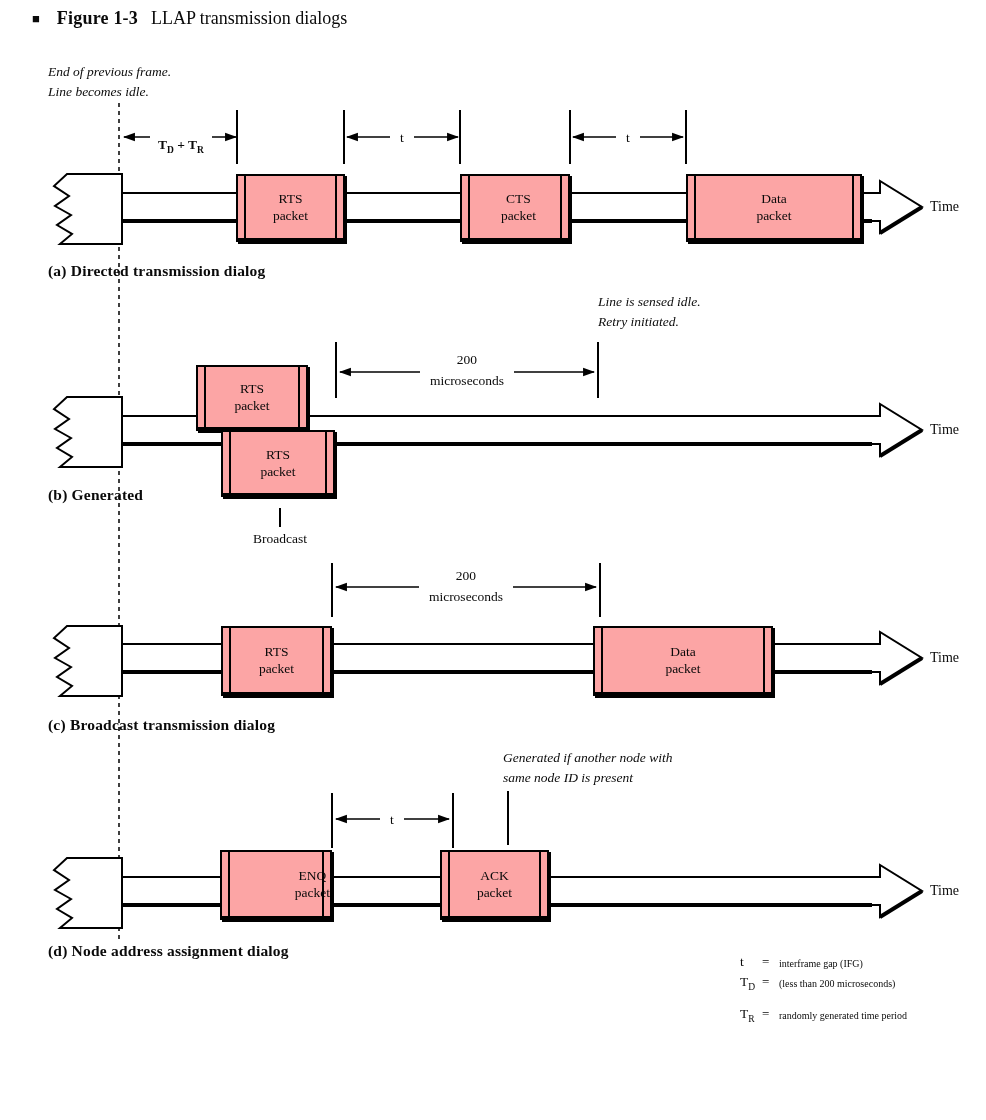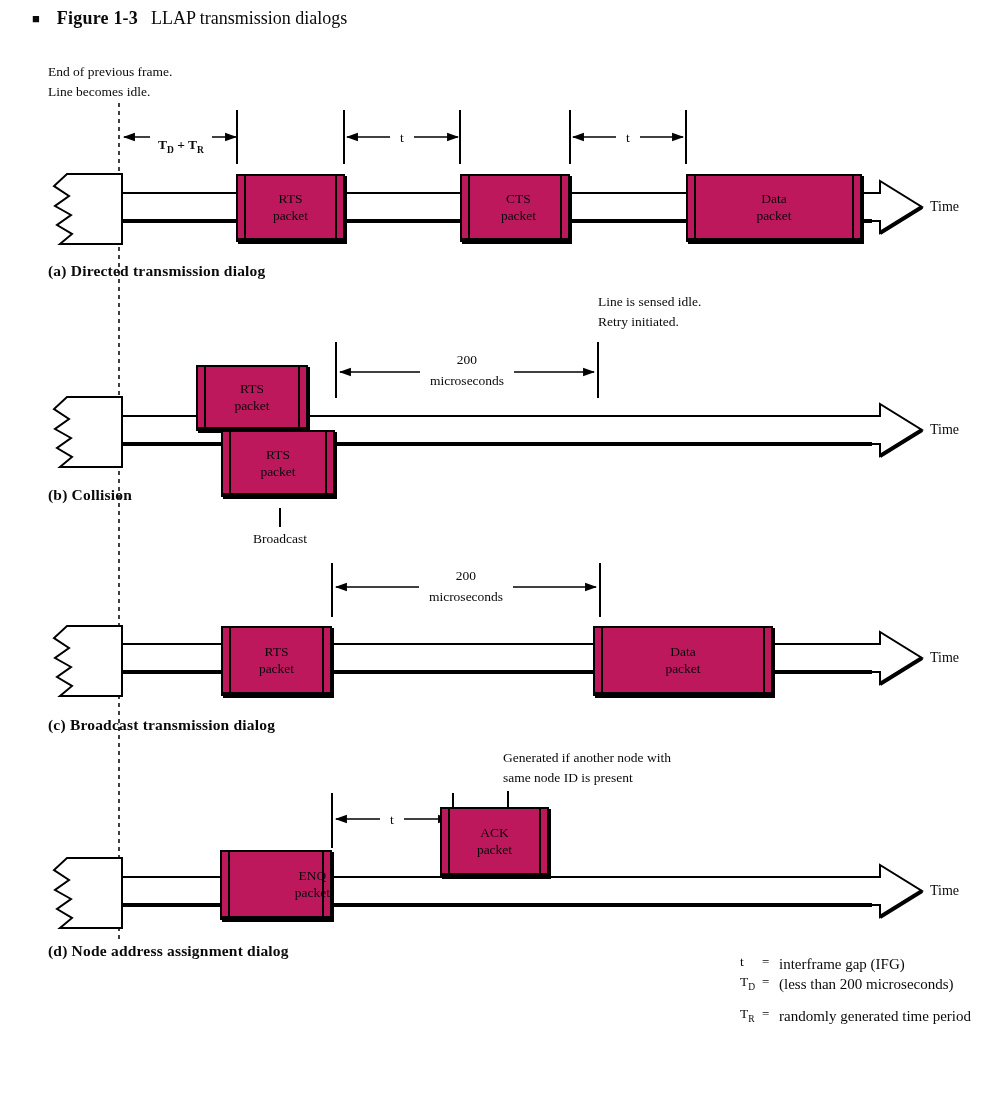--- a/index.html
+++ b/index.html
@@ -4,42 +4,42 @@
 <style>
   html,body{margin:0;padding:0;background:#fff;}
   .page{
     position:relative;width:986px;height:1120px;background:#fff;overflow:hidden;
     font-family:"Liberation Serif","DejaVu Serif",serif;color:#0a0a0a;
   }
   .gfx{position:absolute;left:0;top:0;}
   .fig-title{position:absolute;left:32px;top:8px;display:flex;align-items:center;font-size:18px;}
   .fig-bullet{font-size:13px;margin-right:17px;line-height:1;}
   .fig-label{font-weight:bold;margin-right:13px;letter-spacing:.2px;}
-  .note{position:absolute;font-size:13.5px;line-height:19.5px;white-space:pre-line;}
+  .note{position:absolute;font-size:13.5px;line-height:19.5px;white-space:pre-line;font-style:italic;}
   .section-label{position:absolute;left:48px;font-weight:bold;font-size:15.5px;letter-spacing:.2px;}
   .packet{
-    position:absolute;box-sizing:border-box;background:#be185d;
+    position:absolute;box-sizing:border-box;background:#fca5a5;
     border:2px solid #000;border-bottom-width:4px;box-shadow:2px 2px 0 #000;
     display:flex;align-items:center;justify-content:center;text-align:center;
   }
   .packet::before,.packet::after{content:"";position:absolute;top:0;bottom:0;width:2px;background:#000;}
   .packet::before{left:6px;}
   .packet::after{right:6px;}
   .packet-label{white-space:pre-line;font-size:13.5px;line-height:17px;}
   .dim-label{
     position:absolute;transform:translate(-50%,-50%);
     font-size:13.5px;line-height:21px;white-space:pre-line;text-align:center;background:transparent;
   }
   .dim-label sub,.legend-sym sub{font-size:9.5px;}
   .time-label{position:absolute;left:930px;font-size:14px;}
   .collision-label{position:absolute;transform:translateX(-50%);font-size:13.5px;}
   .legend-row{position:absolute;left:740px;display:flex;align-items:flex-start;}
   .legend-sym{width:22px;flex:none;font-size:13.5px;}
   .legend-eq{width:17px;flex:none;font-size:13px;}
-  .legend-def{font-size:15px;line-height:20px;white-space:pre-line;}
+  .legend-def{font-size:10px;line-height:20px;white-space:pre-line;}
 </style>
 </head>
 <body>
 
 <div class="page">
 
   <svg class="gfx" width="986" height="1120" viewBox="0 0 986 1120">
     <defs>
       <marker id="arw" markerWidth="12" markerHeight="10" refX="10" refY="4" orient="auto" markerUnits="userSpaceOnUse" viewBox="0 0 11 8">
         <path d="M0,0 L11,4 L0,8 Z" fill="#000"></path>
@@ -153,41 +153,41 @@
 Retry initiated.</div>
   <div class="packet" style="left:196px;top:365px;width:112px;height:66px;">
     <span class="packet-label">RTS
 packet</span>
   </div>
   <div class="packet" style="left:221px;top:430px;width:114px;height:67px;">
     <span class="packet-label">RTS
 packet</span>
   </div>
   <div class="time-label" style="top:422px;">Time</div>
-  <div class="section-label" style="top:486px;">(b) Collision</div>
+  <div class="section-label" style="top:486px;">(b) Generated</div>
   <div class="collision-label" style="left:280px;top:531px;">Broadcast</div>
 
   <div class="packet" style="left:221px;top:626px;width:111px;height:70px;">
     <span class="packet-label">RTS
 packet</span>
   </div>
   <div class="packet" style="left:593px;top:626px;width:180px;height:70px;">
     <span class="packet-label">Data
 packet</span>
   </div>
   <div class="time-label" style="top:650px;">Time</div>
   <div class="section-label" style="top:716px;">(c) Broadcast transmission dialog</div>
 
   <div class="note" style="left:503px;top:748px;">Generated if another node with
 same node ID is present</div>
   <div class="packet" style="left:220px;top:850px;width:112px;height:70px;justify-content:flex-end;">
     <span class="packet-label">ENQ
 packet</span>
   </div>
-  <div class="packet" style="left:440px;top:807px;width:109px;height:70px;">
+  <div class="packet" style="left:440px;top:850px;width:109px;height:70px;">
     <span class="packet-label">ACK
 packet</span>
   </div>
   <div class="time-label" style="top:883px;">Time</div>
   <div class="section-label" style="top:942px;">(d) Node address assignment dialog</div>
 
   <div class="legend-row" style="top:954px;">
     <span class="legend-sym"><span>t</span><sub></sub></span>
     <span class="legend-eq">=</span>
     <span class="legend-def">interframe gap (IFG)

